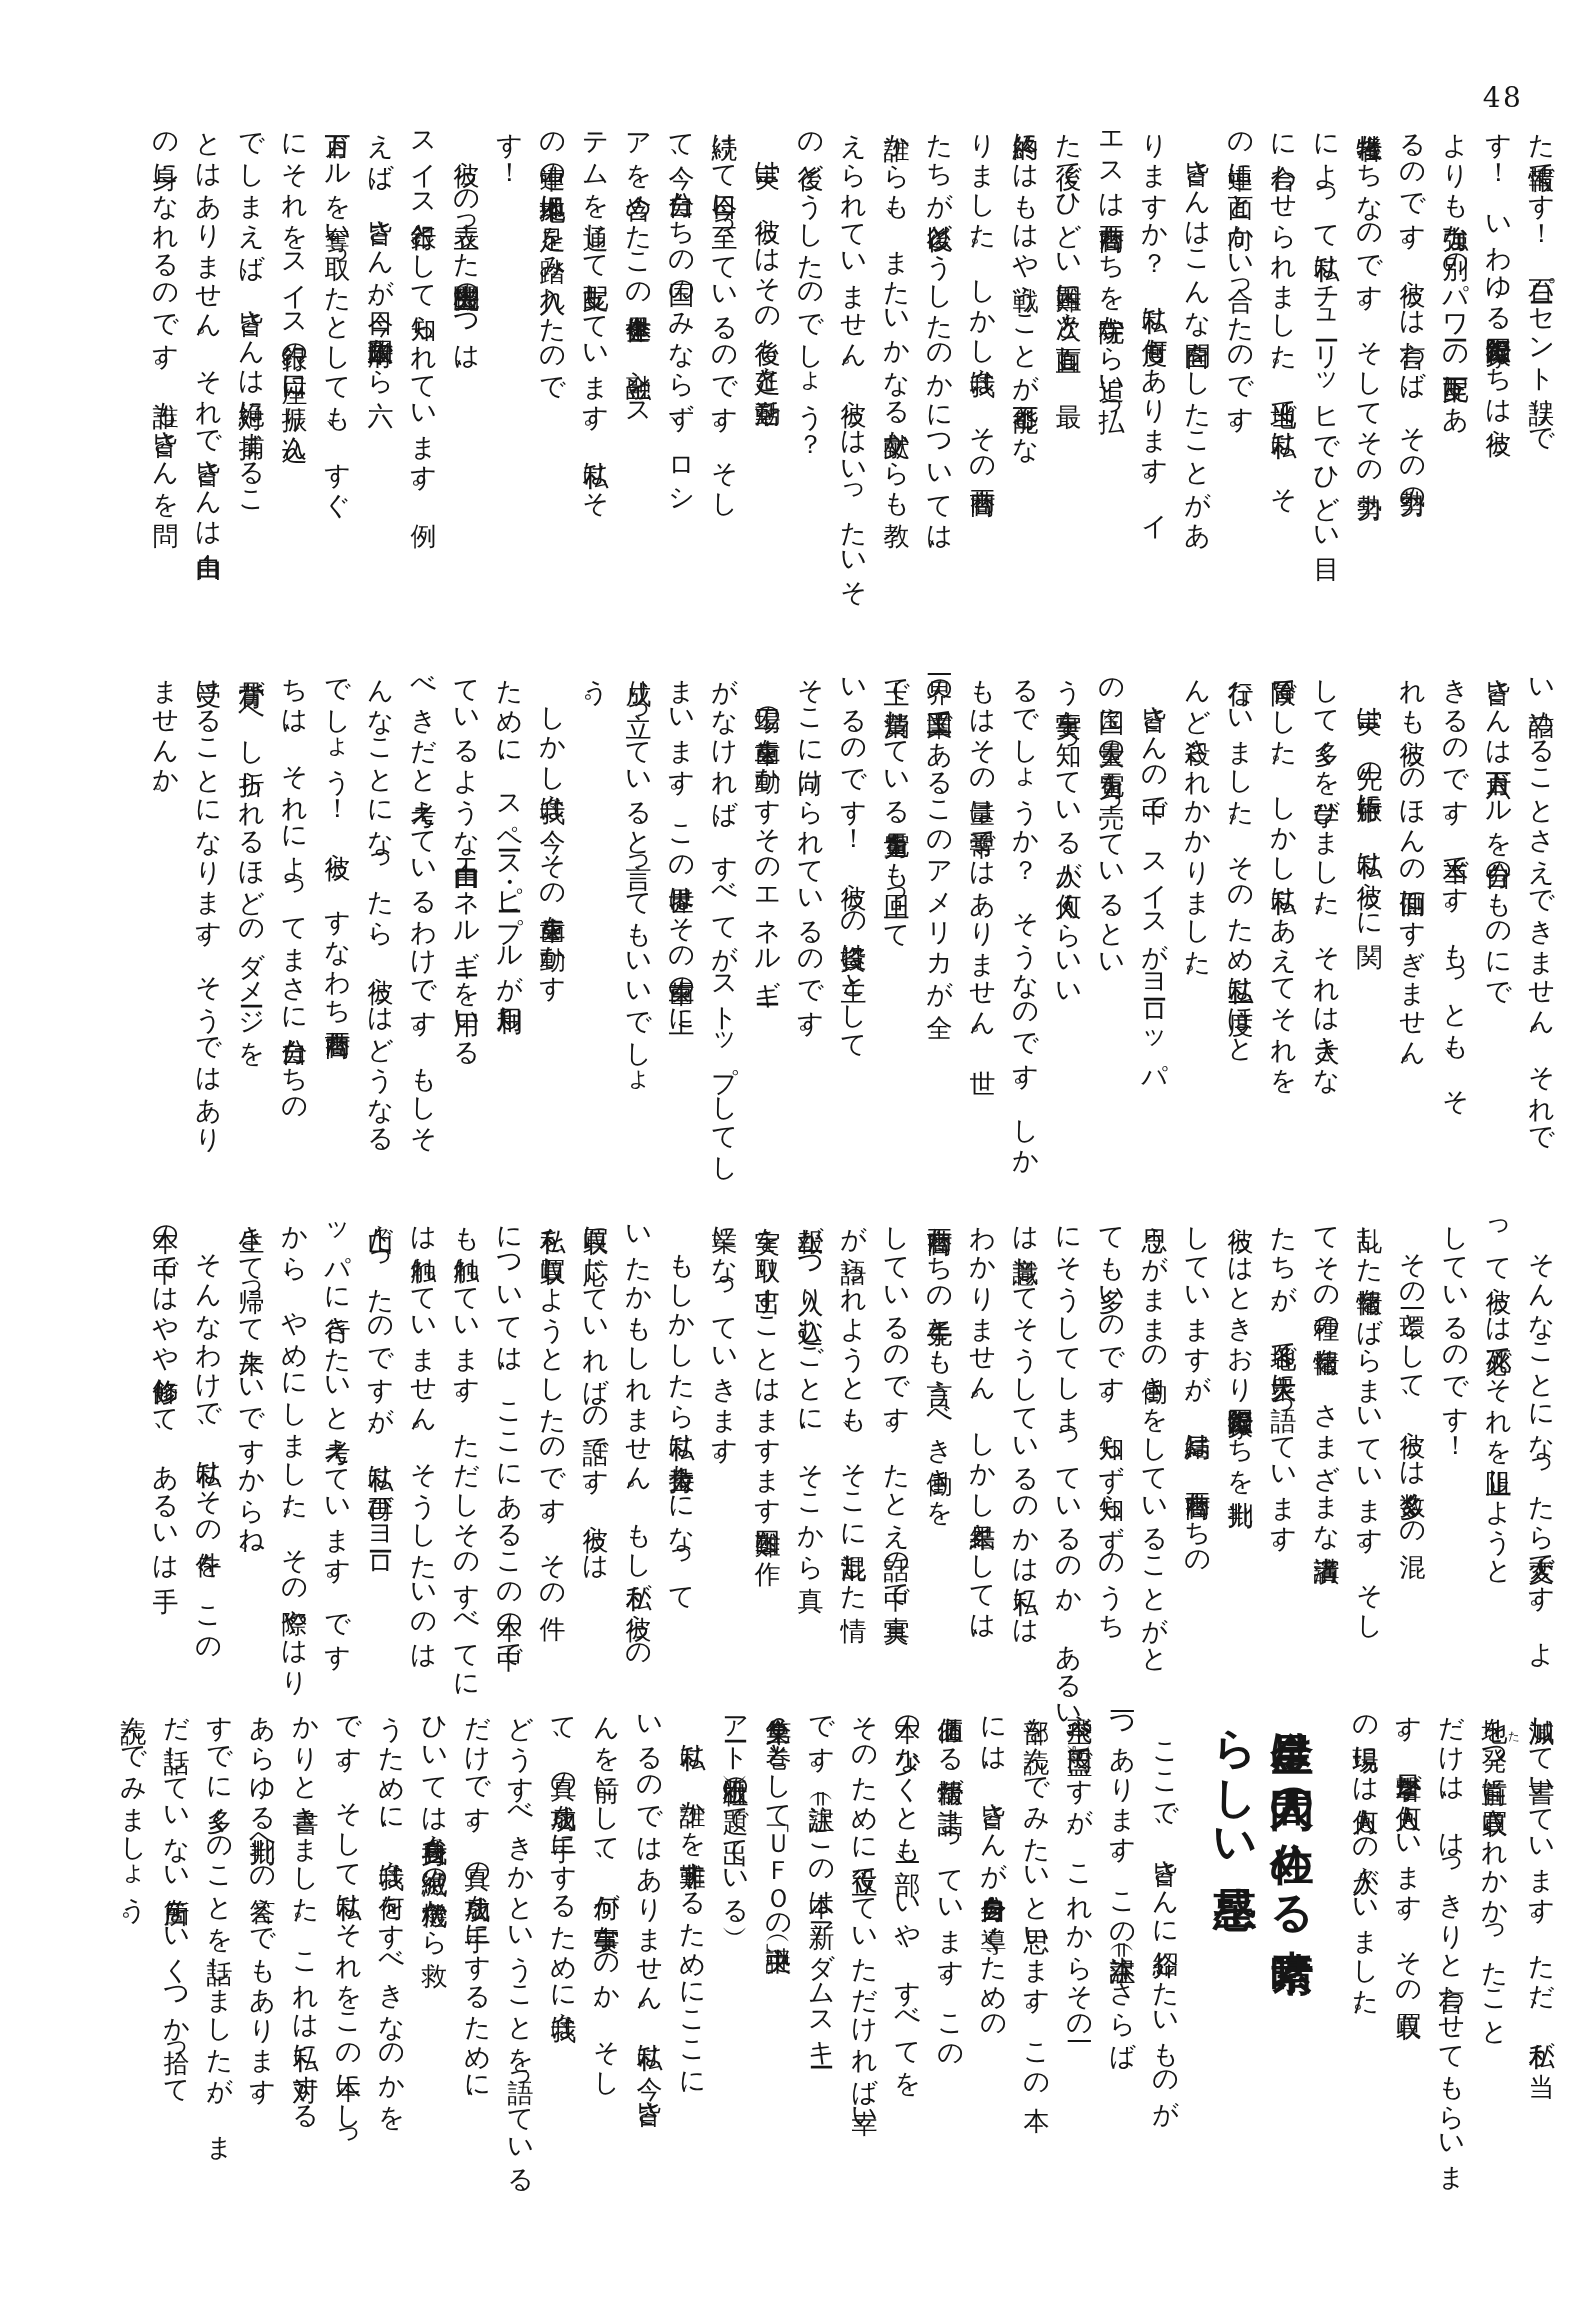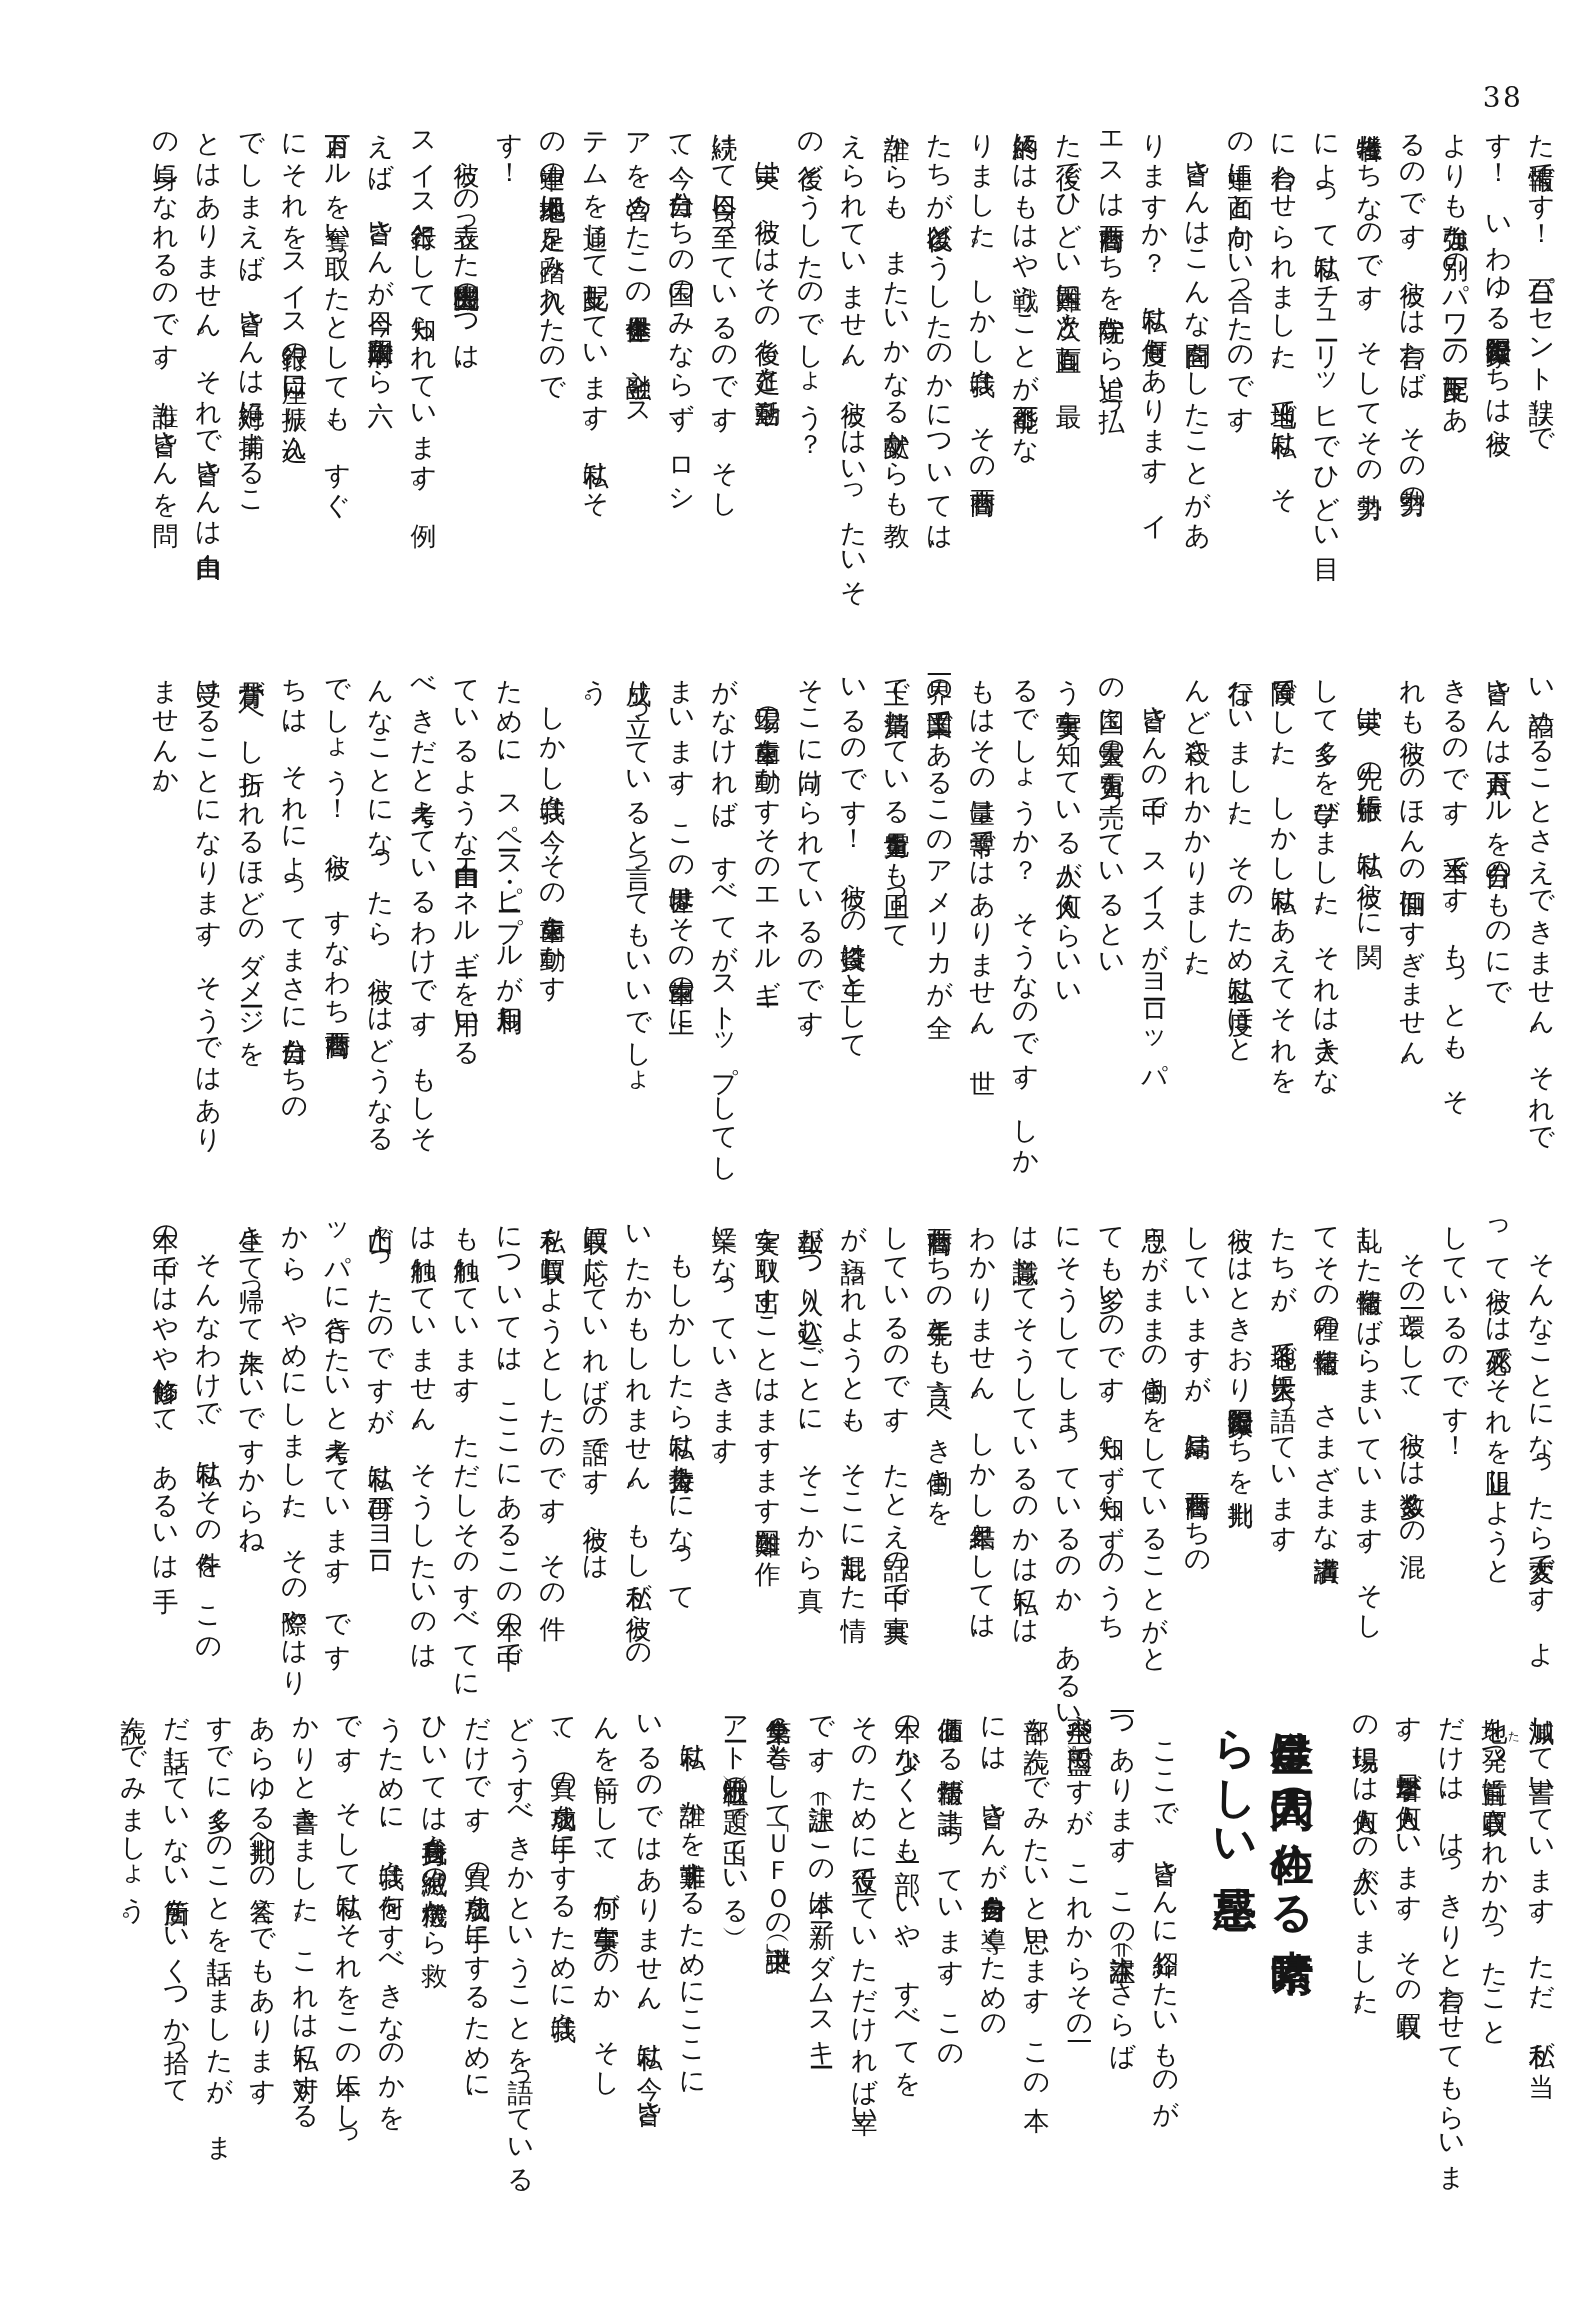--- a/index.html
+++ b/index.html
@@ -46,21 +46,21 @@
     font-family:"DejaVu Sans","Liberation Sans",sans-serif;
   }
   ruby{ruby-position:over;}
   ruby rt{font-size:11.5px;letter-spacing:0;}
 </style>
 </head>
 <body>
 
 <div class="page">
 
-  <div class="page-number">38</div>
+  <div class="page-number">48</div>
 
   <section class="band" id="band1">
       <div class="col">た情報です！　百パーセント誤りで</div>
       <div class="col">す！　いわゆる国際銀行家たちは彼ら</div>
       <div class="col">よりも強力な別のパワーの支配下にあ</div>
       <div class="col">るのです。彼らは言わば、その勢力の</div>
       <div class="col">犠牲者たちなのです。そしてその勢力</div>
       <div class="col">によって私はチューリッヒでひどい目</div>
       <div class="col">に合わせられました。当地で私は、そ</div>
       <div class="col">の連中に面と向かい合ったのです。</div>

